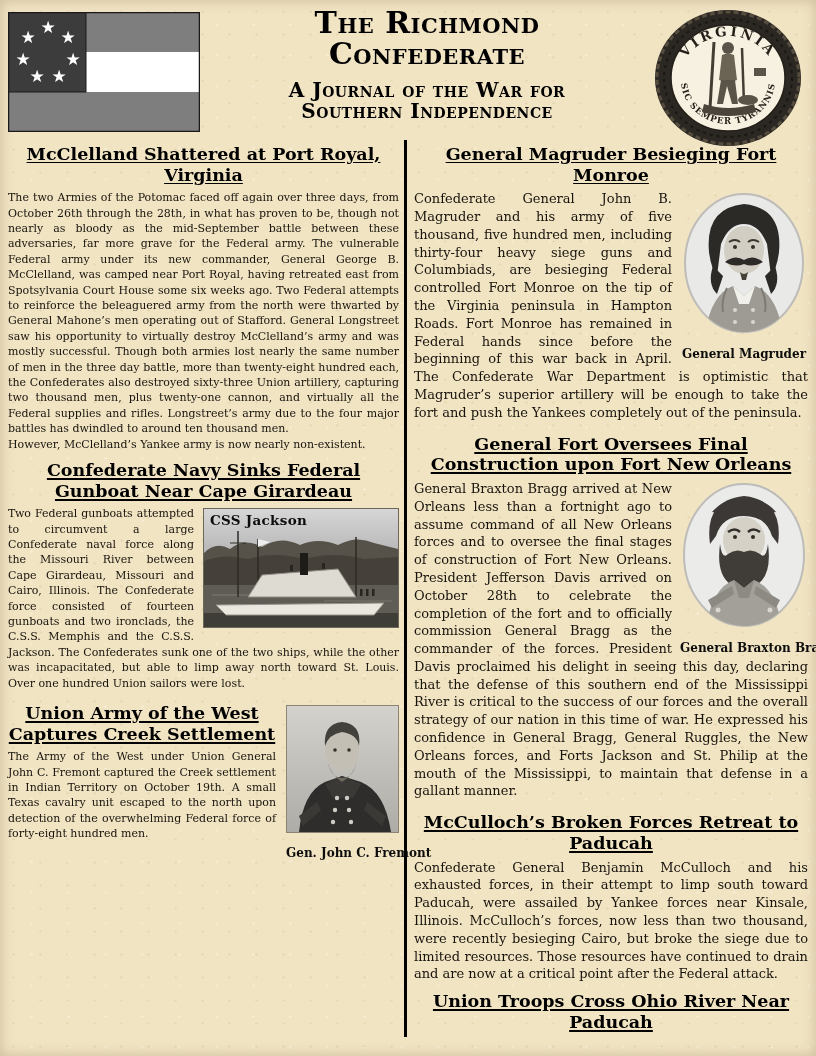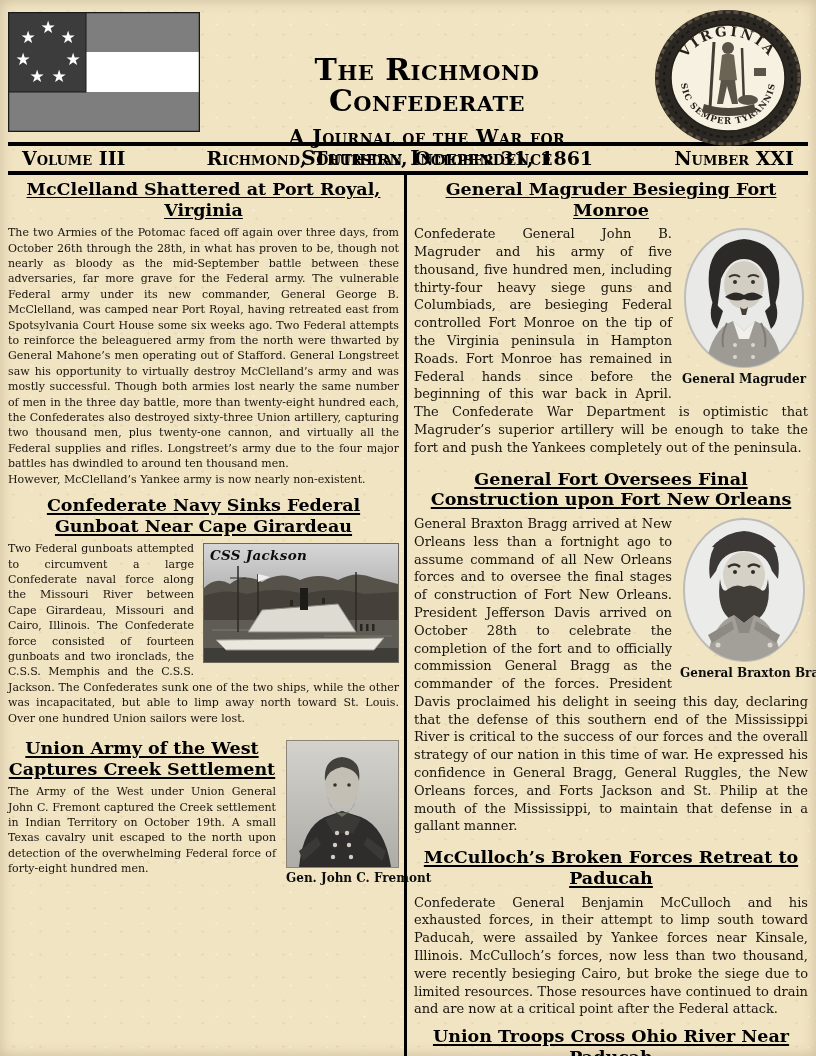--- a/index.html
+++ b/index.html
@@ -20,21 +20,21 @@
     font-family:"DejaVu Serif", serif;
     color:#17130d;
   }
   
   .masthead{display:flex;align-items:flex-start;height:134px;}
   .flag-wrap{width:194px;flex:0 0 194px;padding-top:6px;}
   .flag-wrap svg{display:block;}
   .mast-center{flex:1;text-align:center;padding-top:2px;}
   .paper-title{
     font-variant:small-caps;font-weight:bold;
-    font-size:30px;line-height:1.02;letter-spacing:.5px;color:#000;margin-top:47px;
+    font-size:30px;line-height:1.02;letter-spacing:.5px;color:#000;
   }
   .paper-subtitle{
     font-variant:small-caps;font-weight:bold;
     font-size:20px;line-height:1.05;letter-spacing:.5px;color:#000;
     margin-top:11px;
   }
   .seal-wrap{width:156px;flex:0 0 156px;padding-top:2px;}
   .seal-wrap svg{display:block;}
   
   .dateline{
@@ -66,29 +66,29 @@
   .clearfix::after{content:"";display:block;clear:both;}
   
   figure{margin:0;}
   .fig-jackson{
     float:right;position:relative;width:194px;height:118px;
     margin:2px 0 4px 9px;border:1px solid #6d665a;
   }
   .fig-jackson svg{display:block;}
   .photo-label{
     position:absolute;top:3px;left:6px;
-    font-weight:bold;font-size:13.5px;color:#0d0d0d;letter-spacing:.3px;font-style:italic;
+    font-weight:bold;font-size:13.5px;color:#0d0d0d;letter-spacing:.3px;
   }
   .fig-fremont{float:right;width:113px;margin:2px 0 2px 10px;}
   .fig-fremont svg{display:block;border:1px solid #8d8478;}
   .fig-oval{float:right;width:128px;margin:2px 0 2px 8px;text-align:center;}
   .fig-oval svg{display:block;margin:0 auto;}
   .fig-caption{
     font-weight:bold;font-size:12px;line-height:1.2;color:#0d0d0d;
-    text-align:center;margin-top:3px;white-space:nowrap;
+    text-align:center;margin-top:13px;white-space:nowrap;
   }
 </style>
 </head>
 <body>
 
 <div class="page">
 
   <header class="masthead">
 
     <div class="flag-wrap">
@@ -145,25 +145,20 @@
           <path d="M70 47 Q76 44 82 47 L85 72 Q76 76 67 72 Z" fill="#6b6354"></path>
           <path d="M69 72 L65 96 L71 96 L75 78 L80 96 L86 96 L83 72 Z" fill="#5a5348"></path>
           <path d="M52 96 Q76 104 102 96 L104 104 Q76 112 50 104 Z" fill="#4a443a"></path>
           <ellipse cx="96" cy="92" rx="10" ry="5" fill="#5a5348"></ellipse>
           <rect x="102" y="60" width="12" height="8" fill="#5a5348"></rect>
         </g>
       </svg>
     </div>
   </header>
 
-  <div class="dateline">
-    <span>Volume III</span>
-    <span>Richmond, Thursday, October 31, 1861</span>
-    <span>Number XXI</span>
-  </div>
 
   <div class="columns">
 
     <div class="col left">
 
       <article>
         <h2 class="headline first">
           <span>McClelland Shattered at Port Royal, Virginia</span>
         </h2>
         <p class="body-text">

